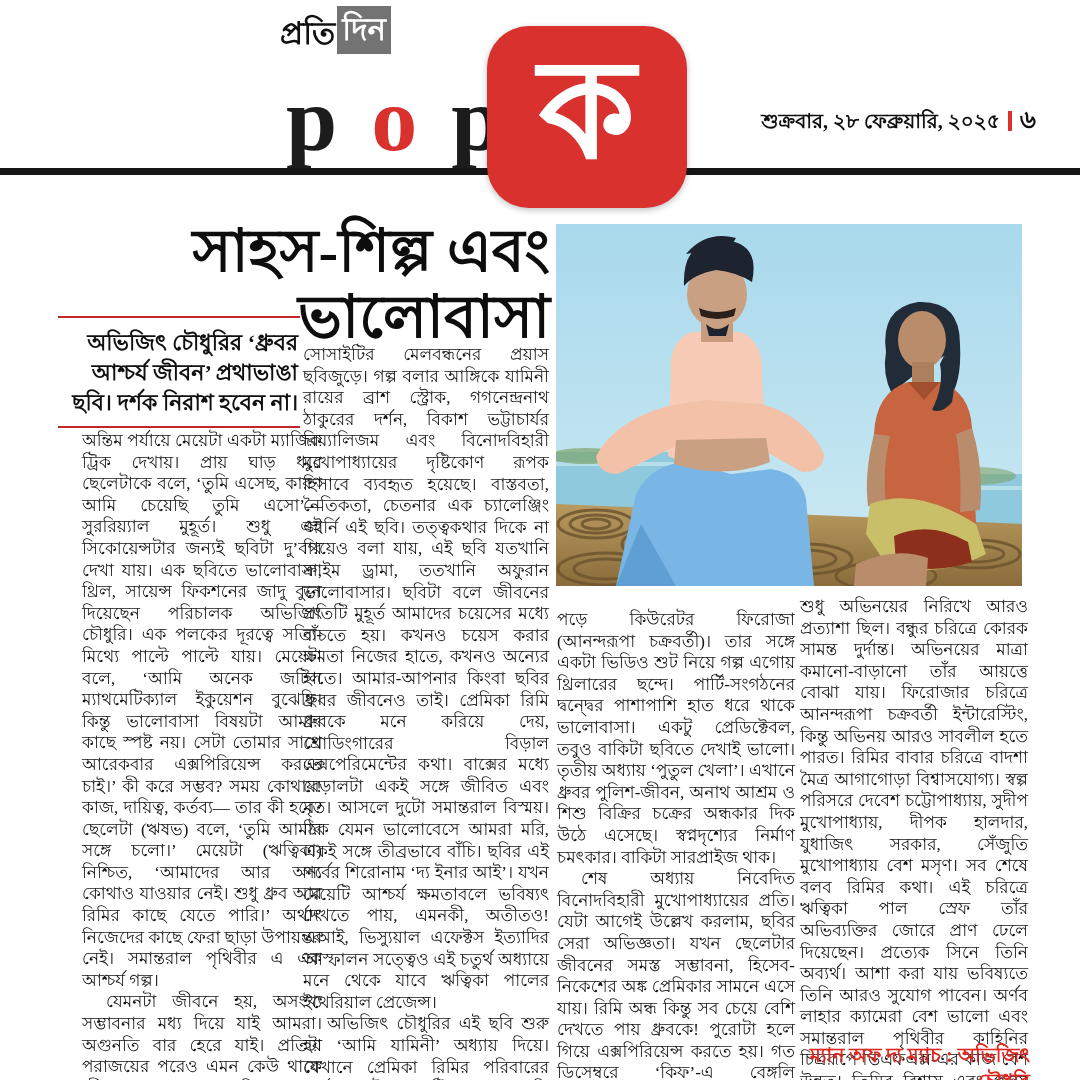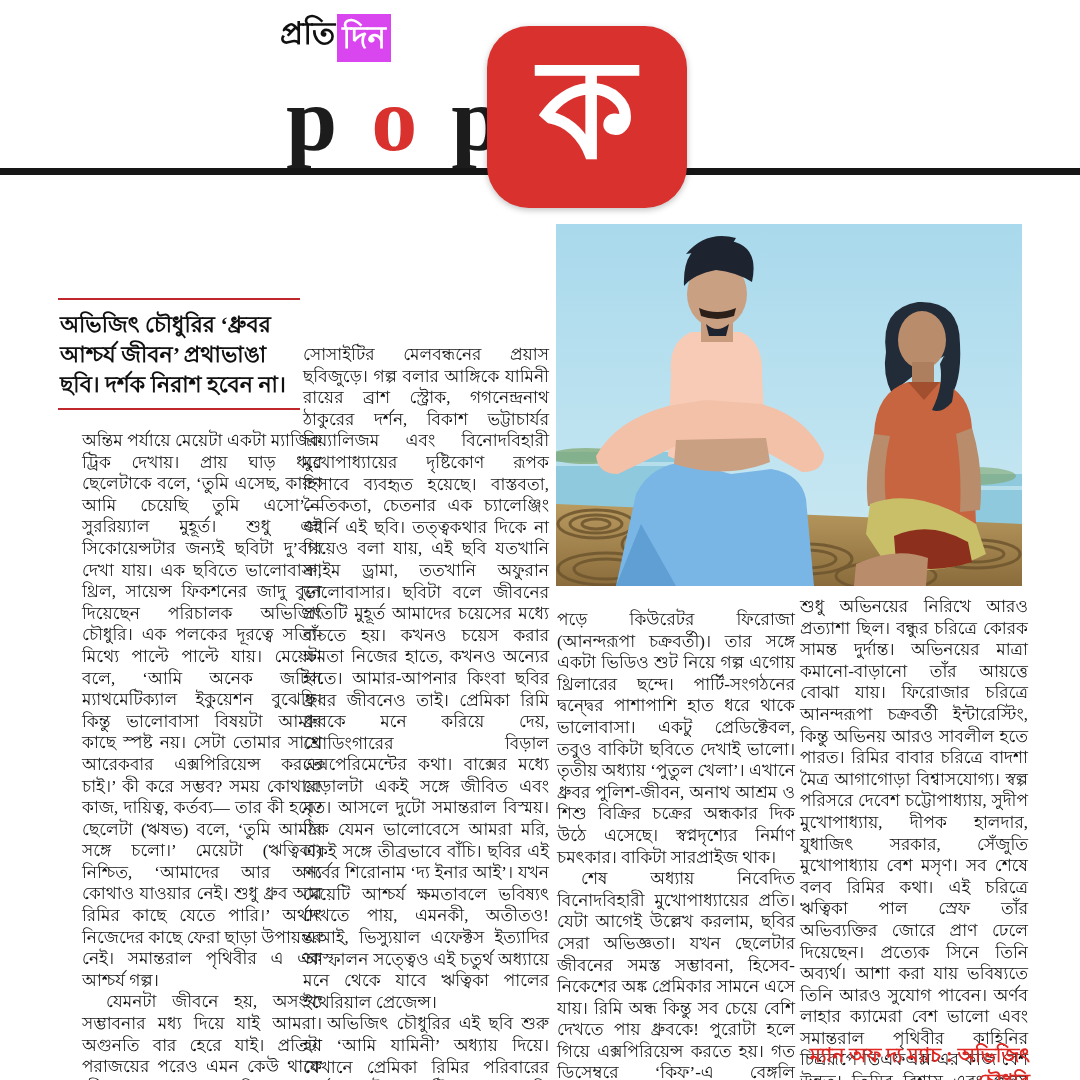--- a/index.html
+++ b/index.html
@@ -1,44 +1,44 @@
 <!DOCTYPE html>
 <html lang="bn"><head>
 <meta charset="utf-8">
 <style>
   html,body{margin:0;padding:0;background:#ffffff;}
   .page{position:relative;width:1080px;height:1080px;background:#ffffff;overflow:hidden;
         font-family:"Liberation Serif","DejaVu Serif",serif;color:#111;}
   
-  .pratidin{position:absolute;left:271px;top:14px;display:flex;align-items:flex-start;height:40px;}
+  .pratidin{position:absolute;left:271px;top:14px;display:flex;align-items:flex-end;height:40px;}
   .pratidin .bluebar{width:7px;background:#1a5fa8;margin-right:2px;}
   .pratidin .black{font-weight:bold;font-size:31px;line-height:40px;color:#101010;}
-  .pratidin .redbox{background:#d946ef;color:#fff;font-weight:bold;font-size:31px;line-height:40px;
+  .pratidin .redbox{background:#737373;color:#fff;font-weight:bold;font-size:31px;line-height:40px;
                     padding:4px 5px;margin-left:2px;}
   .popword{position:absolute;top:30px;font-size:92px;font-weight:bold;color:#1c1c1c;
            letter-spacing:34px;font-family:"Liberation Serif","DejaVu Serif",serif;margin-top:36px;}
   .popword .red-o{color:#d8312e;}
   #pop-left{left:286px;}
   #pop-right{left:698px;}
   .logo-square{position:absolute;left:487px;top:26px;width:200px;height:182px;background:#d8312e;
                border-radius:42px;z-index:3;box-shadow:0 2px 6px rgba(0,0,0,.25);
                display:flex;align-items:center;justify-content:center;}
   .logo-square .kletter{color:#ffffff;font-size:138px;font-weight:bold;line-height:1;
                         font-family:"Liberation Serif","DejaVu Serif",serif;transform:translateY(-6px);}
   .dateline{position:absolute;left:0;top:100px;width:1036px;text-align:right;font-size:20px;
             font-weight:bold;color:#101010;display:block;}
   .dateline .sep{display:inline-block;width:4px;height:20px;background:#d8312e;
                  vertical-align:-3px;margin:0 8px;}
   .dateline .pageno{font-size:25px;font-weight:bold;}
   .toprule{position:absolute;left:0;top:168px;width:1080px;height:7px;background:#161616;z-index:1;}
   
   .headline{position:absolute;left:58px;top:218px;width:492px;text-align:right;
             font-weight:bold;color:#0d0d0d;font-size:59px;line-height:66px;z-index:2;}
-  .standfirst{position:absolute;left:58px;top:298px;width:238px;border-top:2px solid #c0272d;
-              border-bottom:2px solid #c0272d;padding:10px 2px 8px 2px;}
+  .standfirst{position:absolute;left:58px;top:316px;width:238px;border-top:2px solid #c0272d;
+              border-bottom:2px solid #c0272d;padding:10px 2px 8px 2px;text-align:right;}
   .standfirst .sftext{font-size:22px;line-height:30px;font-weight:bold;color:#101010;}
   .standfirst .byline{font-size:24px;line-height:34px;font-weight:bold;color:#1b7dc2;margin-top:2px;}
   
   .photo{position:absolute;left:556px;top:224px;width:466px;height:362px;overflow:hidden;}
   
   .col{position:absolute;font-size:17px;line-height:21.6px;text-align:justify;color:#141414;
        font-family:"Liberation Serif","DejaVu Serif",serif;}
   #col1{left:58px;top:430px;width:240px;height:646px;margin-left:24px;}
   #col2{left:303px;top:344px;width:246px;height:714px;}
   #col3{left:557px;top:609px;width:238px;height:480px;}
@@ -58,23 +58,30 @@
     <span class="black">প্রতি</span>
     <span class="redbox">দিন</span>
   </div>
 
   <div class="popword" id="pop-left"><span>p</span><span class="red-o">o</span><span>p</span></div>
 
   <div class="logo-square">
     <span class="kletter">ক</span>
   </div>
 
+  <div class="dateline">
+    <span>শুক্রবার, ২৮ ফেব্রুয়ারি, ২০২৫</span><span class="sep"></span><span class="pageno">৬</span>
+  </div>
 
   <div class="toprule"></div>
 
+  <div class="headline">
+    <div>সাহস-শিল্প এবং</div>
+    <div>ভালোবাসা</div>
+  </div>
 
   <div class="standfirst">
     <div class="sftext">অভিজিৎ চৌধুরির ‘ধ্রুবর আশ্চর্য জীবন’ প্রথাভাঙা ছবি। দর্শক নিরাশ হবেন না।</div>
   </div>
 
   <div class="photo">
     <svg width="466" height="362" viewBox="0 0 466 362" xmlns="http://www.w3.org/2000/svg">
       <defs>
         <linearGradient id="sky" x1="0" y1="0" x2="0" y2="1">
           <stop offset="0" stop-color="#a9d9ec"></stop>

